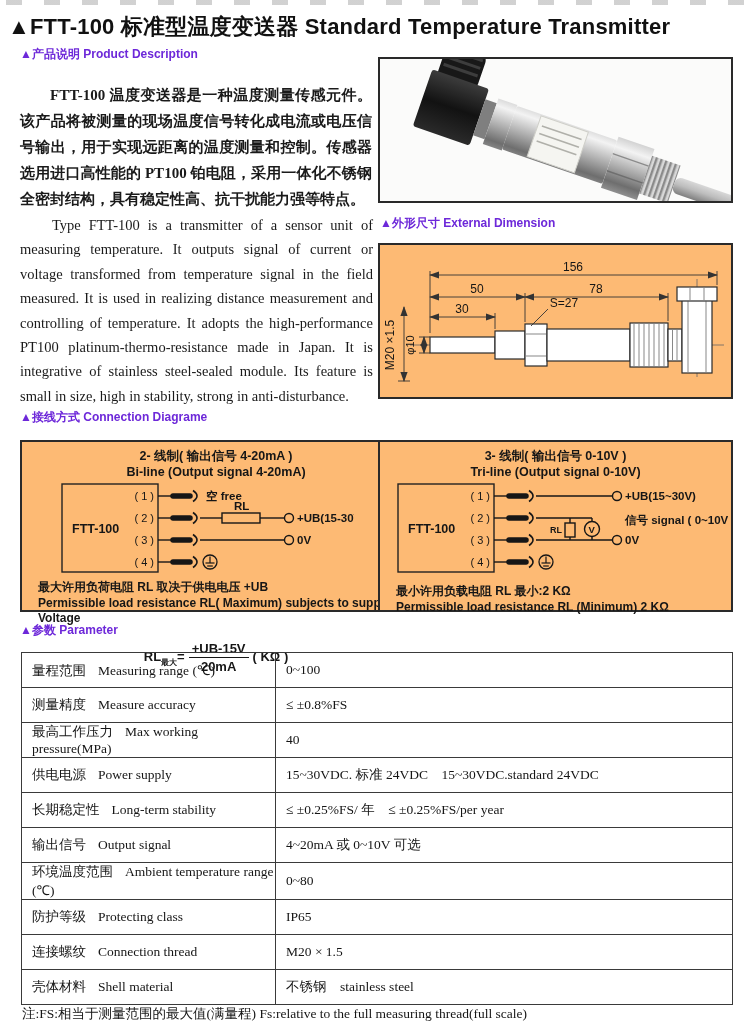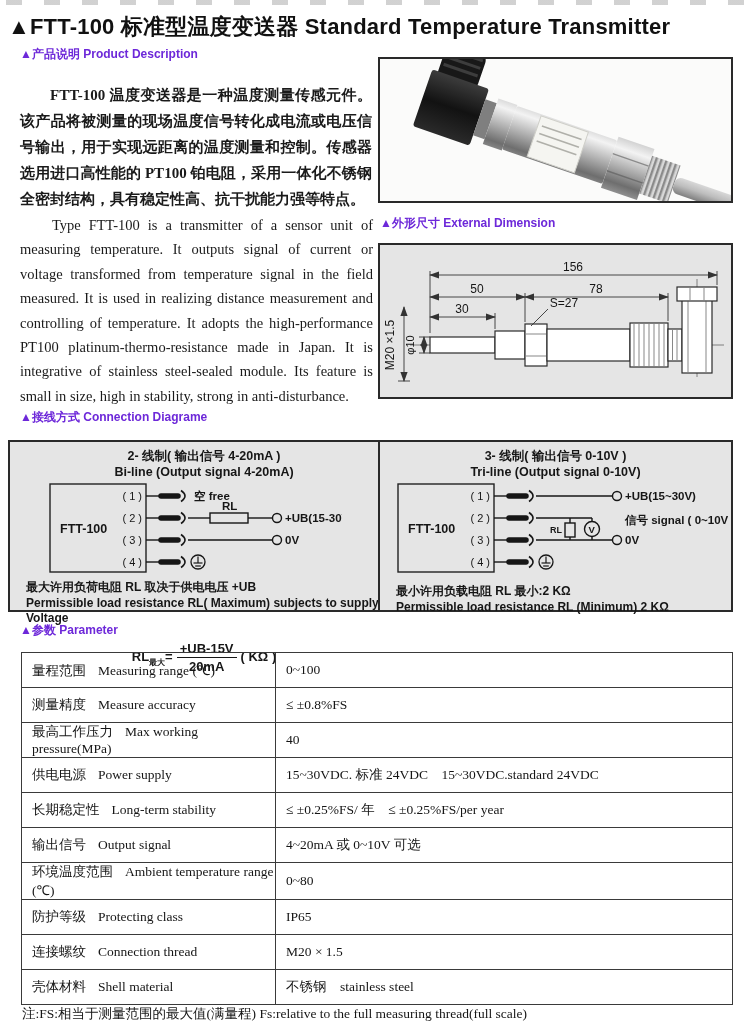--- a/index.html
+++ b/index.html
@@ -30,24 +30,24 @@
     position:absolute; left:20px; top:82px; width:352px;
     font-size:15px; line-height:26px; text-align:justify; text-indent:2em;
     font-weight:600; color:#1a1a1a;
   }
   .en-para {
     position:absolute; left:20px; top:213px; width:353px;
     font-size:14.5px; line-height:24.4px; text-align:justify; text-indent:2.2em;
     color:#1a1a1a;
   }
 
-  .panel { position:absolute; border:2px solid #2a2a2a; background:#e5e5e5; }
+  .panel { position:absolute; border:2px solid #2a2a2a; background:#fdba74; }
   .photo-panel { left:378px; top:57px;  width:355px; height:146px; }
   .dim-panel   { left:378px; top:243px; width:355px; height:156px; }
-  .conn-left   { left:8px;  top:440px; width:392px; height:172px; }
+  .conn-left   { left:20px;  top:440px; width:392px; height:172px; }
   .conn-right  { left:378px; top:440px; width:355px; height:172px; }
   .conn-panel  { padding-top:6px; }
   .diag-title {
     text-align:center; font-family:"Liberation Sans", sans-serif;
     font-weight:bold; font-size:12.5px; line-height:16px; color:#161616;
   }
   .conn-note {
     font-family:"Liberation Sans", sans-serif; font-weight:bold;
     font-size:12px; line-height:15.5px; color:#161616; margin-left:16px;
   }

